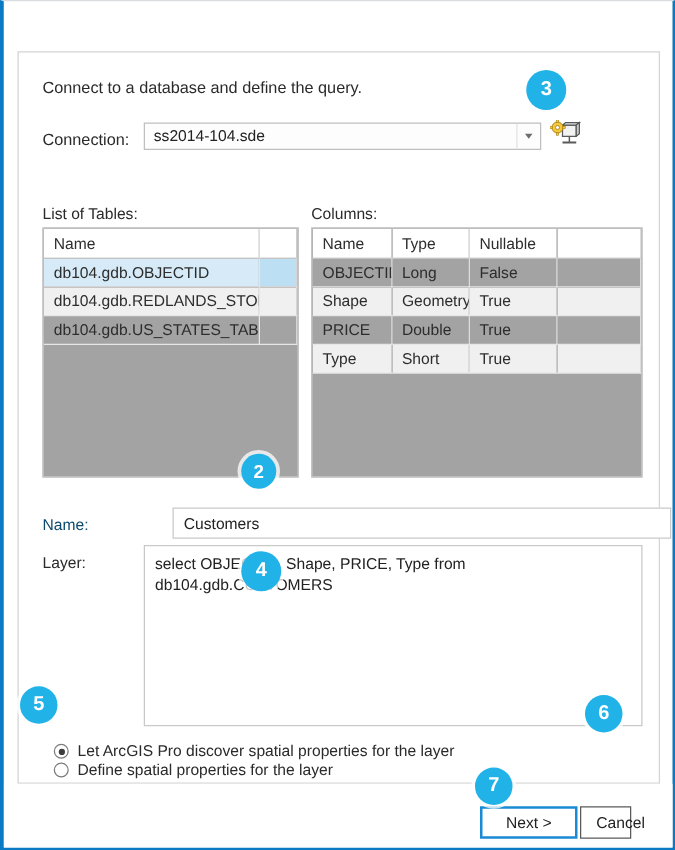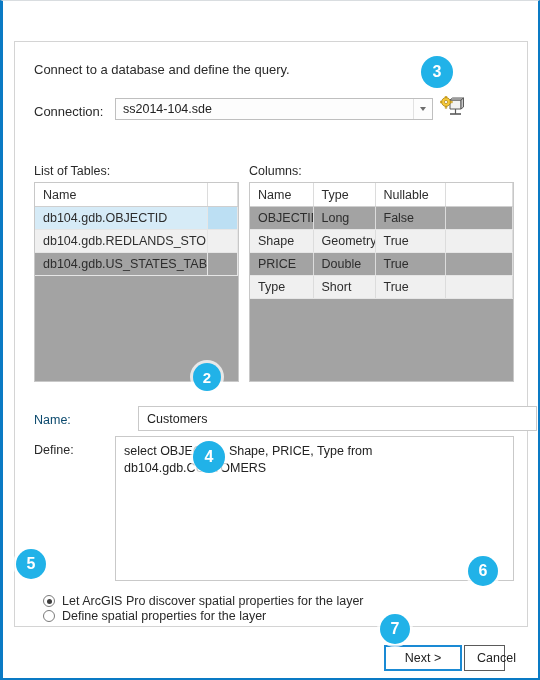--- a/index.html
+++ b/index.html
@@ -463,21 +463,21 @@
             <td>True</td>
             <td class="spacer"></td>
           </tr>
         </tbody>
       </table>
     </div>
 
     <div class="name-label">Name:</div>
     <input id="name-input" type="text" value="Customers" style="">
 
-    <div class="query-label">Define:</div>
+    <div class="query-label">Layer:</div>
     <textarea id="query-input" style="">select OBJECTID, Shape, PRICE, Type from db104.gdb.CUSTOMERS</textarea>
 
     <div class="radio-row" id="radio-define">
       <span class="radio-mark"></span>
       <span class="rl">Define spatial properties for the layer</span>
     </div>
     <div class="radio-row" id="radio-discover">
       <span class="radio-mark on"></span>
       <span class="rl">Let ArcGIS Pro discover spatial properties for the layer</span>
     </div>

